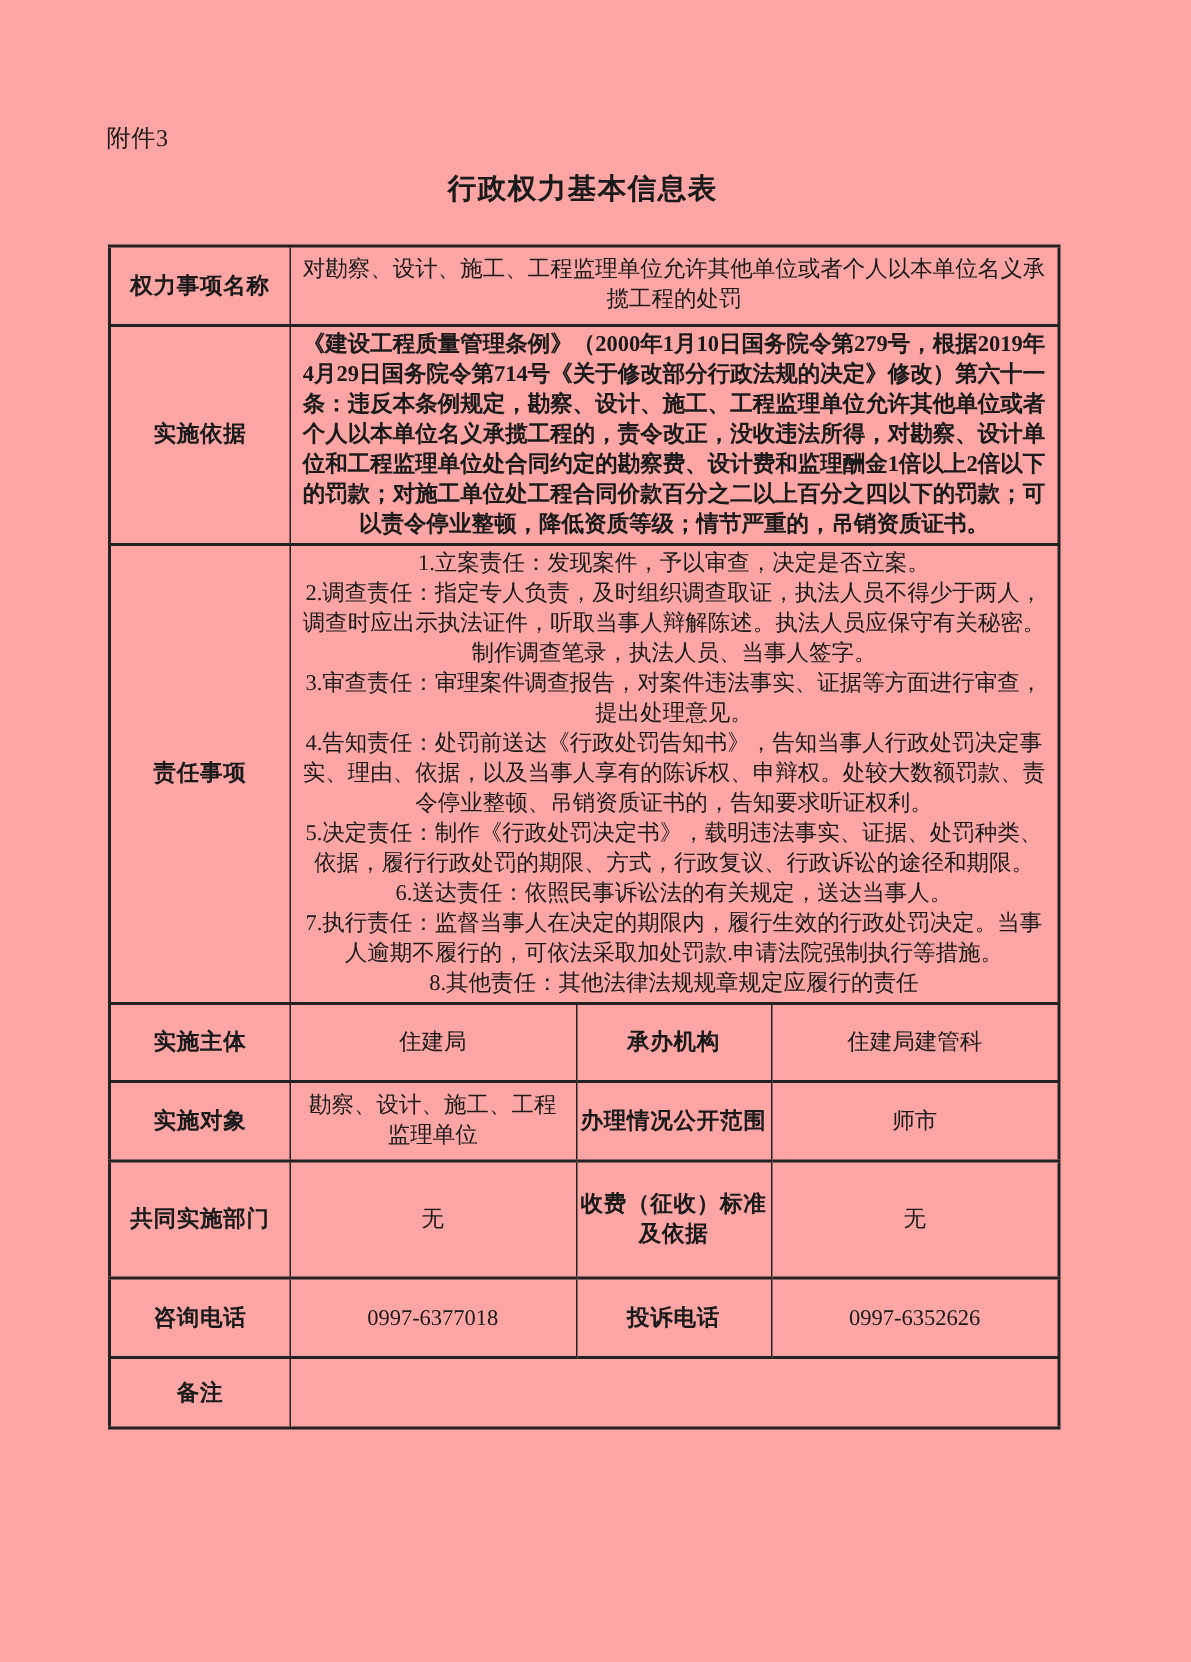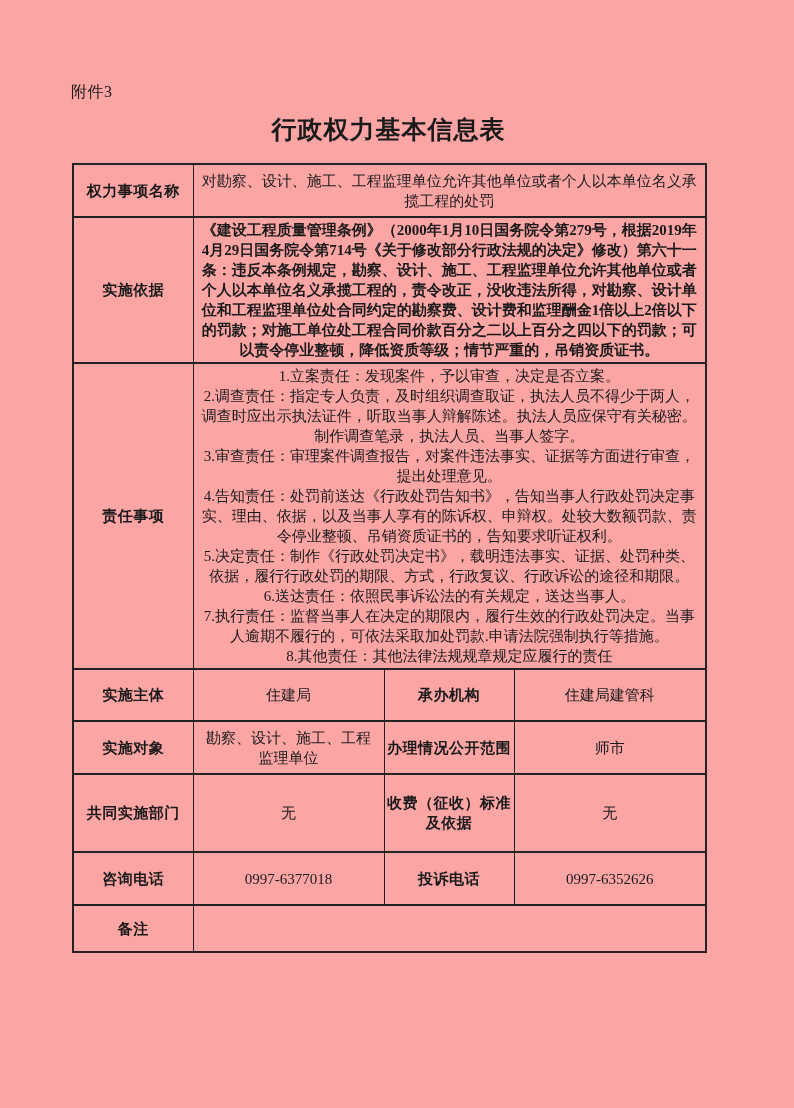--- a/index.html
+++ b/index.html
@@ -22,21 +22,21 @@
     top: 82px;
     font-size: 16px;
     letter-spacing: 0.5px;
   }
   .doc-title {
     position: absolute;
     left: 72px;
     top: 113px;
     width: 633px;
     text-align: center;
-    font-size: 25px;
+    font-size: 19px;
     font-weight: bold;
     letter-spacing: 1px;
   }
   table.info-table {
     position: absolute;
     left: 72px;
     top: 163px;
     width: 633px;
     border-collapse: collapse;
     table-layout: fixed;
@@ -65,20 +65,21 @@
   }
   td.basis-cell {
     line-height: 19.5px;
     font-weight: bold;
   }
   td.duties-cell {
     line-height: 20px;
   }
   td.wrap-center {
     padding: 0 8px;
+    font-family: Liberation Mono, monospace;
   }
   td.remark-cell {
     text-align: left;
   }
 </style>
 </head>
 <body>
 
 <div class="page">
 

